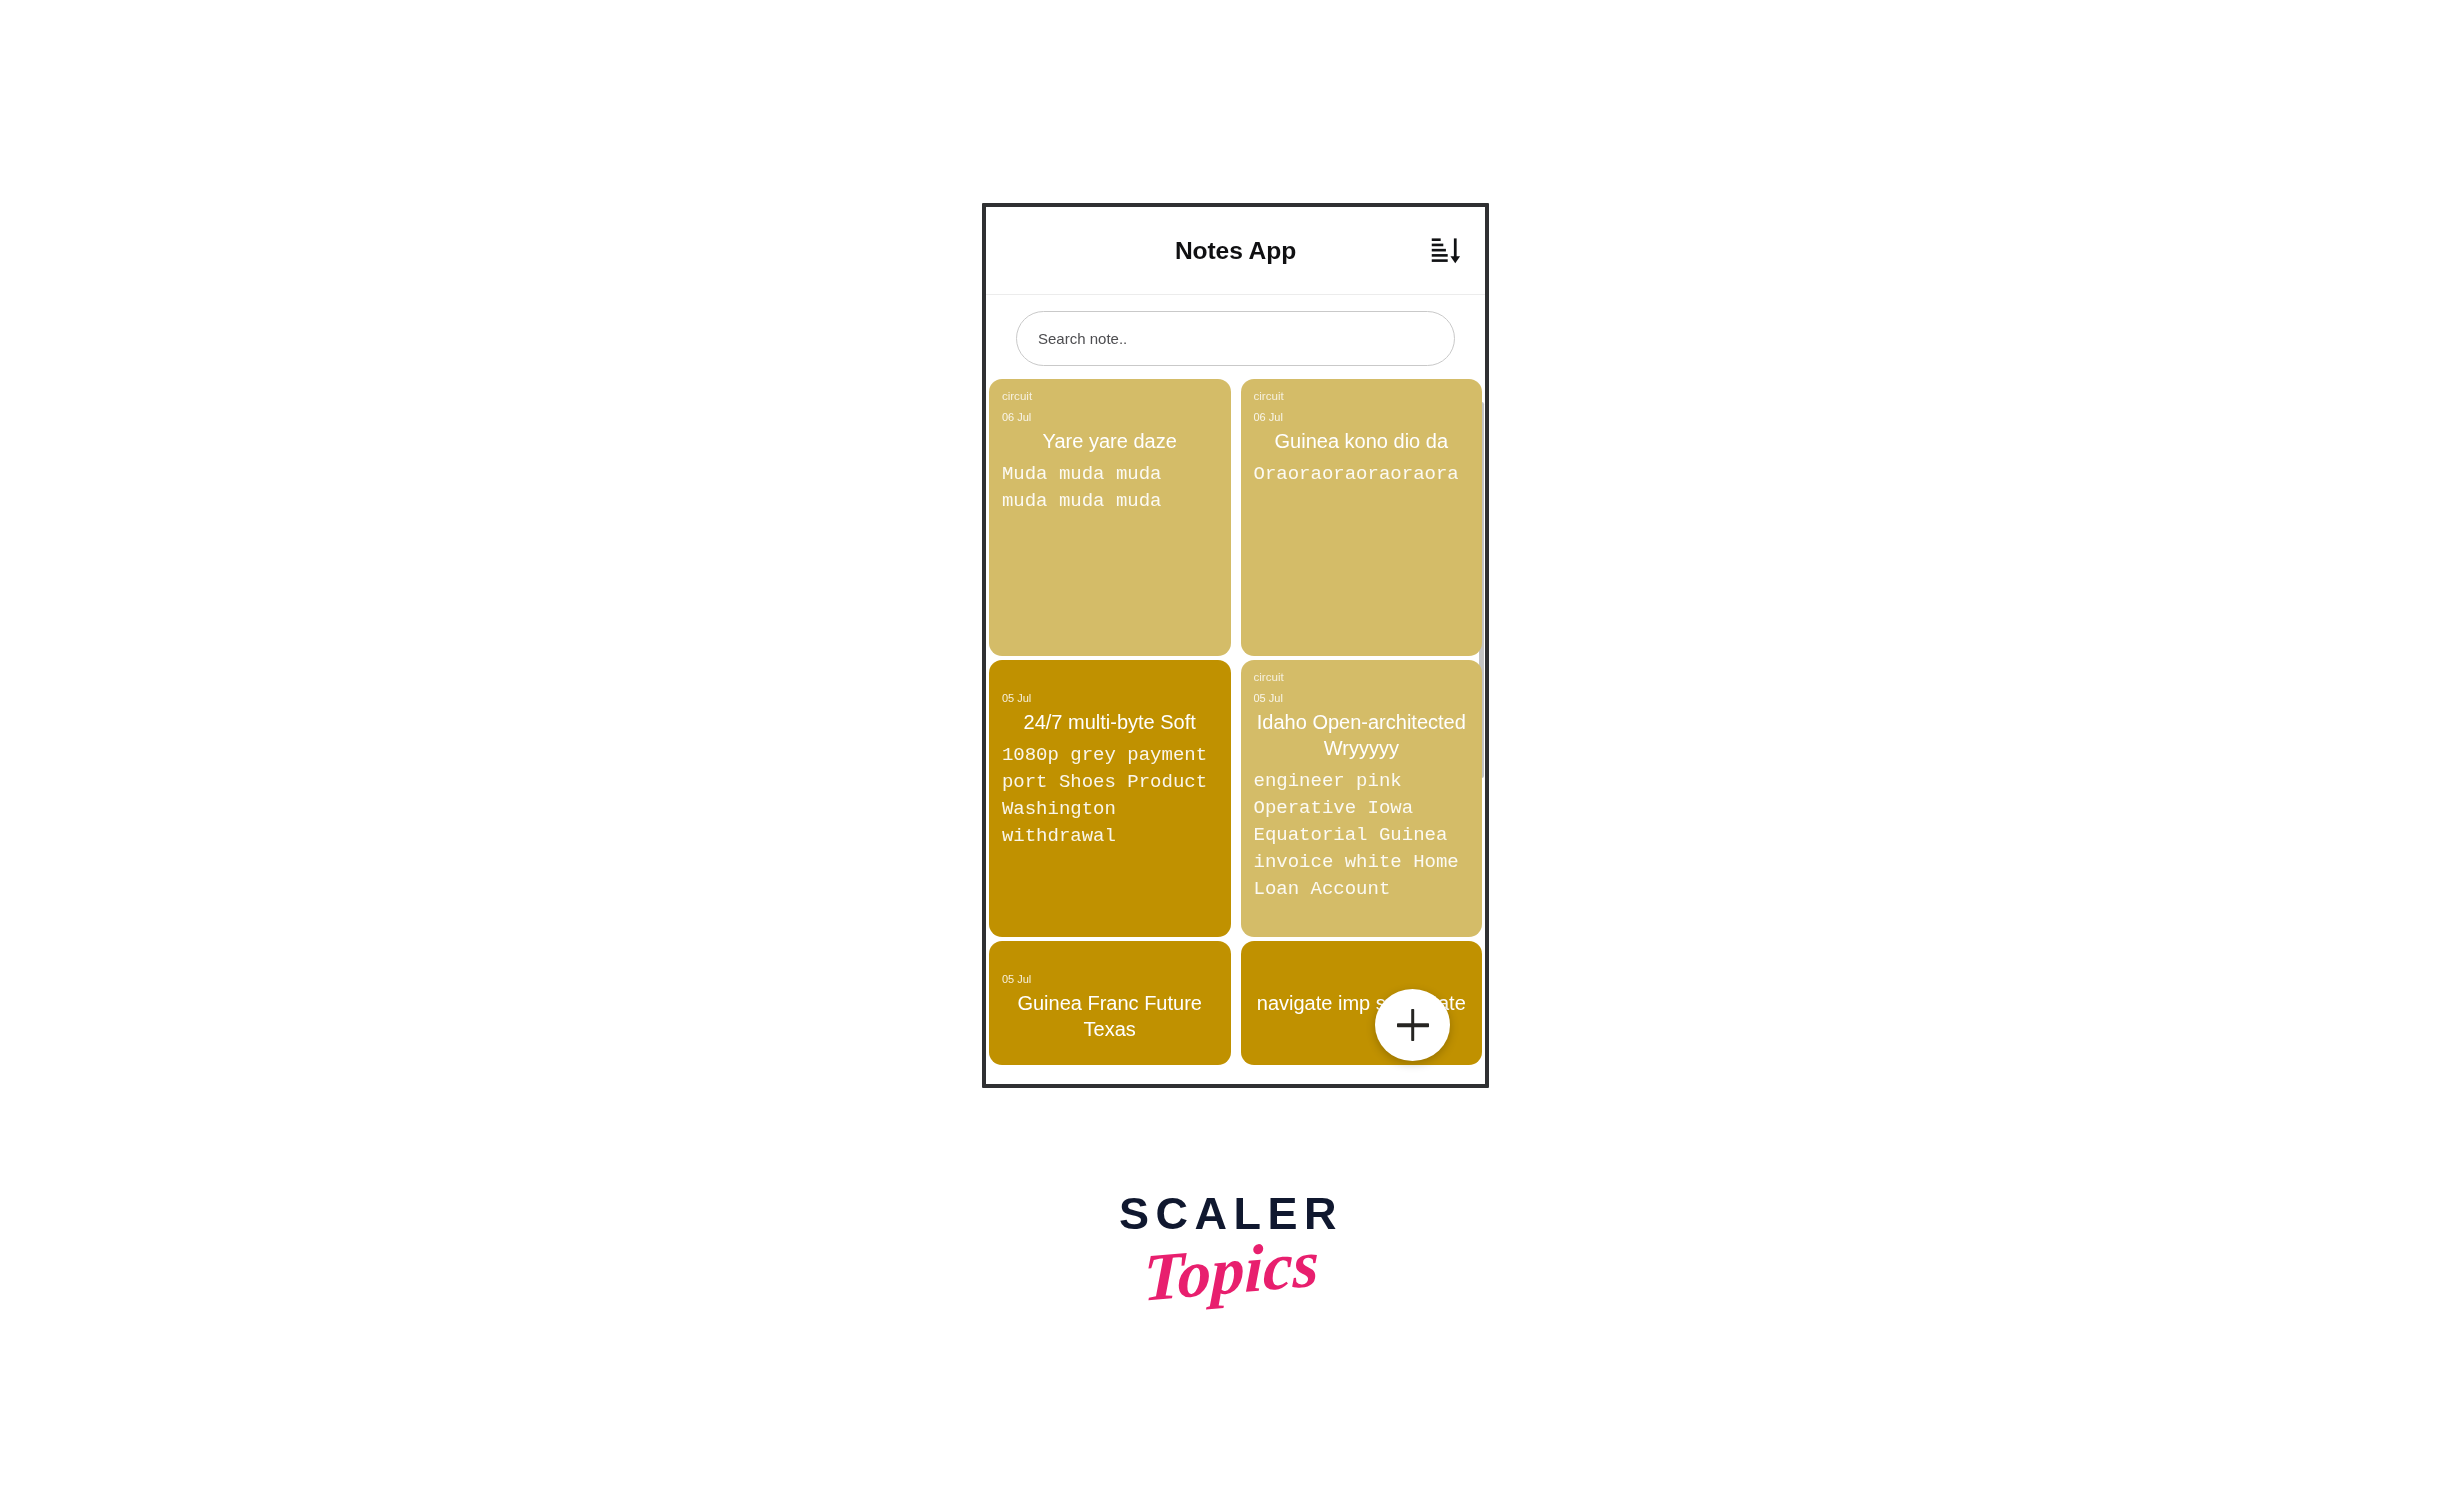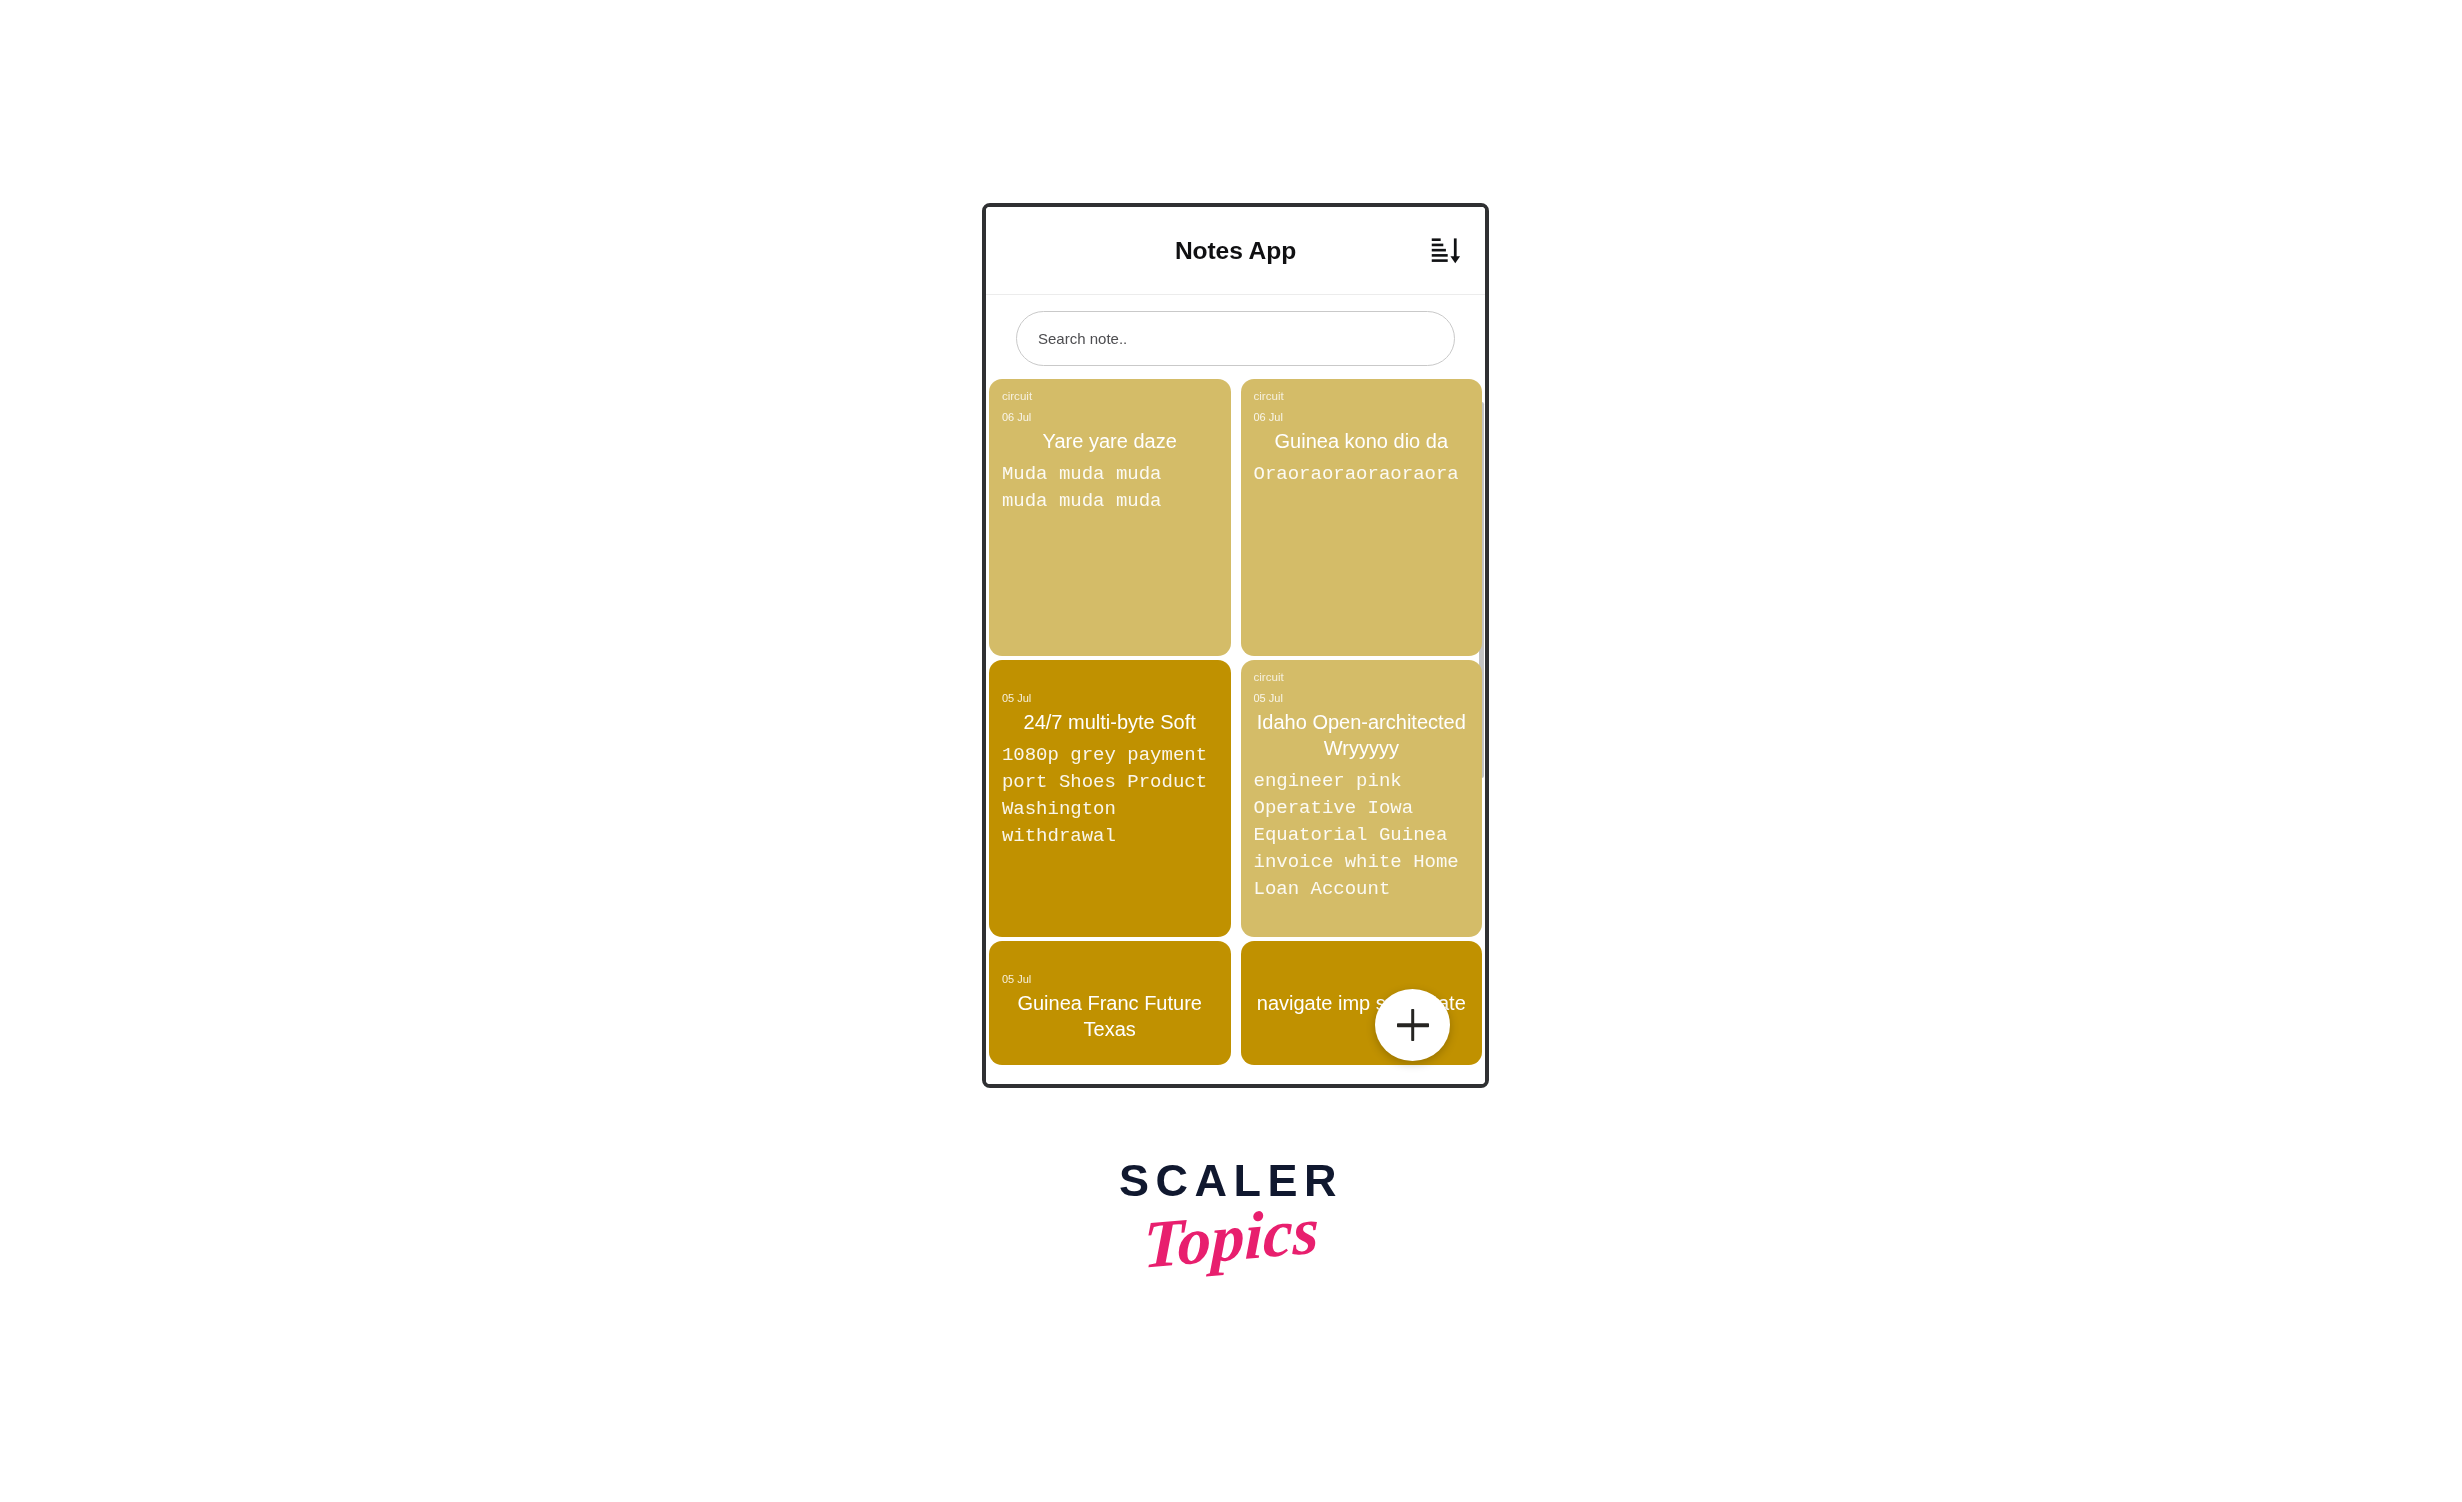--- a/index.html
+++ b/index.html
@@ -20,21 +20,21 @@
   }
 
   
   .phone-frame {
     position: absolute;
     left: 982px;
     top: 203px;
     width: 507px;
     height: 885px;
     border: 4.3px solid #2f3032;
-    border-radius: 8px;
+    border-radius: 1px;
     background: #ffffff;
     overflow: hidden;
     box-sizing: border-box;
   }
 
   .phone-screen {
     position: relative;
     width: 100%;
     height: 100%;
     background: #ffffff;
@@ -217,21 +217,21 @@
     height: 3.6px;
     width: 100%;
     transform: translateY(-50%);
   }
 
   
   .logo {
     position: absolute;
     left: 0;
     right: 0;
-    top: 1158px;
+    top: 1191px;
     display: flex;
     flex-direction: column;
     align-items: center;
   }
 
   .logo-scaler {
     font-family: "Liberation Sans", sans-serif;
     font-size: 45px;
     font-weight: bold;
     letter-spacing: 6.5px;

